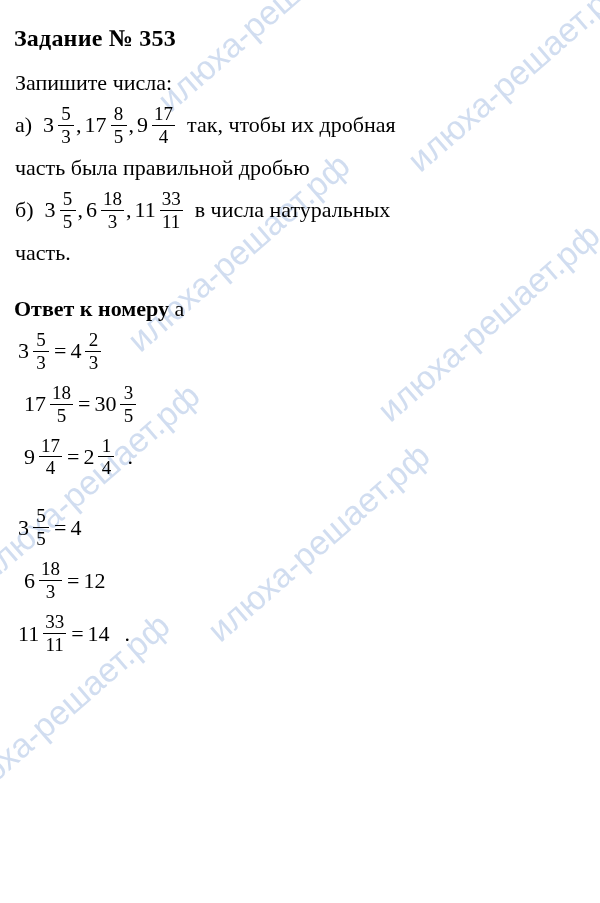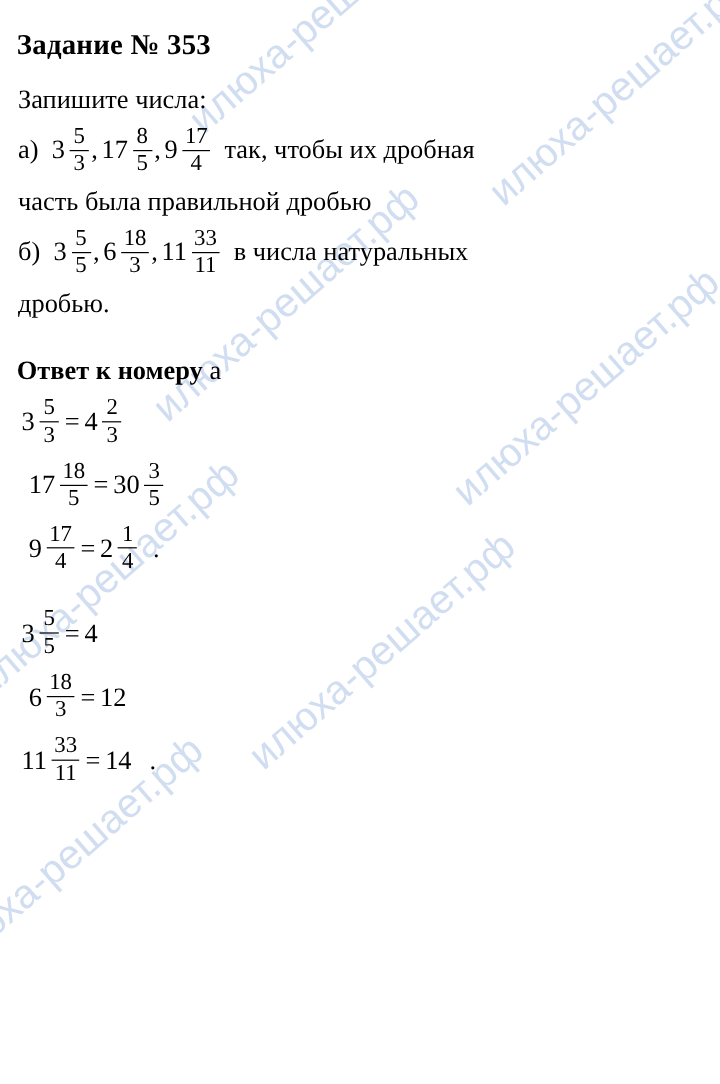--- a/index.html
+++ b/index.html
@@ -209,21 +209,21 @@
         <span class="num">33</span>
         <span class="bar"></span>
         <span class="den">11</span>
       </span>
     </span>
 
     <span class="txt">&nbsp;&nbsp;</span>
     <span class="txt">в числа натуральных</span>
   </div>
 
-  <p class="line plain">дробью.</p>
+  <p class="line plain">часть.</p>
 
   <div class="answer-head">
     <b>Ответ к номеру</b>
     <span>а</span>
   </div>
 
   <div class="eqline">
     <span class="mixed">
       <span class="whole">3</span>
       <span class="frac">

